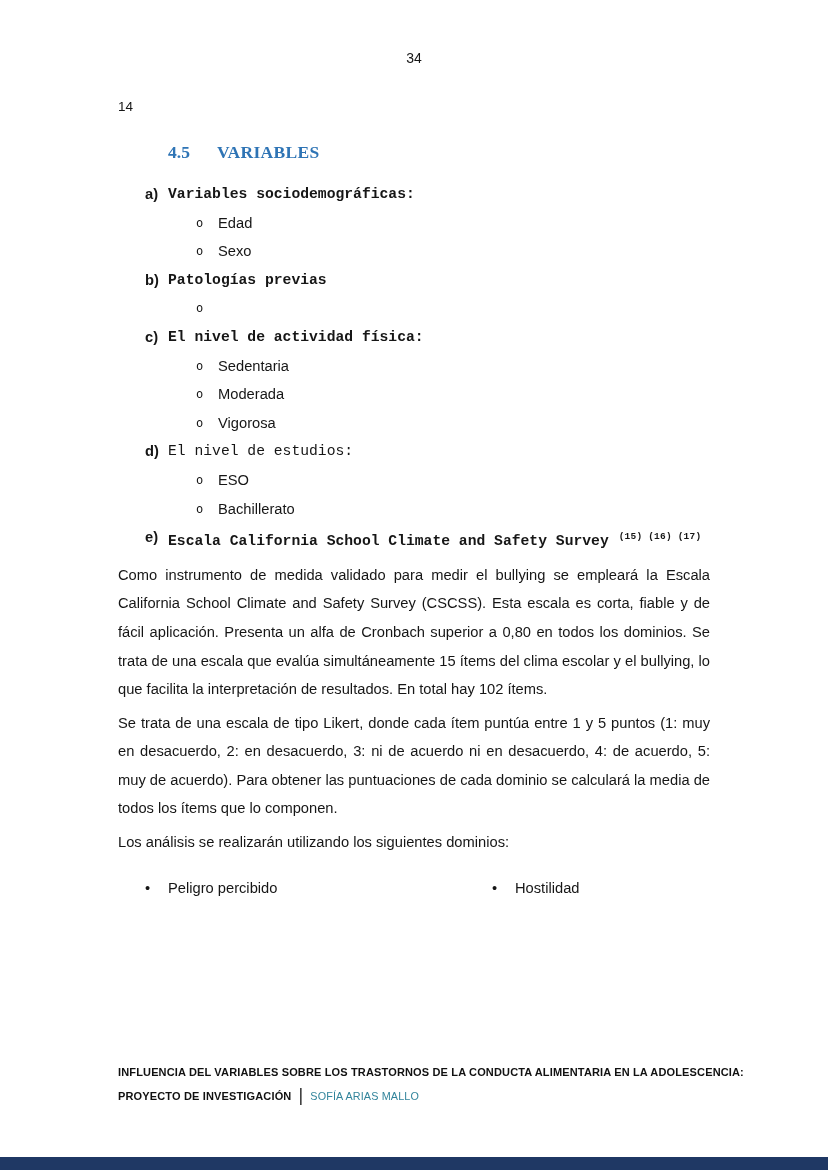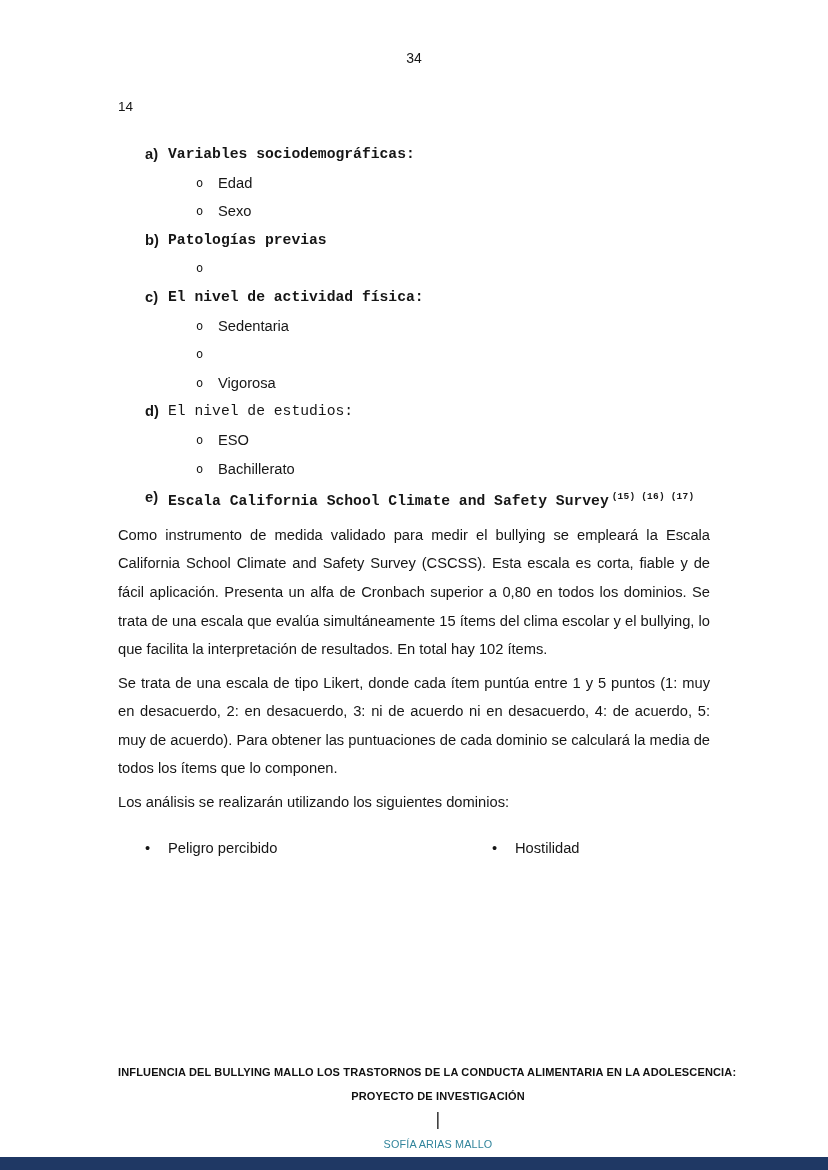--- a/index.html
+++ b/index.html
@@ -58,21 +58,21 @@
     width: 22px; margin-left: 78px; flex: none;
     font-family: "DejaVu Sans Mono", monospace;
     font-size: 12px;
   }
   .sub-text { flex: 1; text-align: justify; }
 
   sup.refs {
     font-size: 9.5px;
     font-weight: bold;
     vertical-align: 6px;
-    margin-left: 3px;
+    margin-left: 10px;
     letter-spacing: 0.2px;
   }
 
   p.body {
     text-align: justify;
     line-height: 28.6px;
     margin-top: 5px;
   }
 
   .domains { display: flex; margin-top: 17px; line-height: 28.6px; }
@@ -82,21 +82,21 @@
 
   .footer {
     position: absolute;
     left: 118px; top: 1060px; width: 640px;
     font-size: 11px;
     font-weight: bold;
     color: #111111;
     line-height: 24px;
     letter-spacing: 0.15px;
   }
-  .footer-line2 { display: flex; align-items: center; flex-direction: column; }
+  .footer-line2 { display: flex; align-items: center; }
   .footer-sep {
     font-weight: normal;
     font-size: 18px;
     margin: 0 7px;
     color: #2b2b2b;
     transform: translateY(-1px);
   }
   .footer-author {
     color: var(--author-teal, #31849b);
     font-weight: normal;
@@ -112,20 +112,23 @@
 </style>
 </head>
 <body>
 
 <div class="page-num">34</div>
 
 <div class="side-num">14</div>
 
 <div class="content">
 
+  <h2 class="heading">
+    <span class="h-num">4.5</span><span class="h-title">VARIABLES</span>
+  </h2>
 
 
   <div class="li">
     <span class="li-letter bold">a)</span>
     <span class="li-label bold">Variables sociodemográficas:</span>
   </div>
   <div class="sub">
     <span class="sub-marker">o</span>
     <span class="sub-text">Edad</span>
   </div>
@@ -145,20 +148,21 @@
   <div class="li">
     <span class="li-letter bold">c)</span>
     <span class="li-label bold">El nivel de actividad física:</span>
   </div>
   <div class="sub">
     <span class="sub-marker">o</span>
     <span class="sub-text">Sedentaria</span>
   </div>
   <div class="sub">
     <span class="sub-marker">o</span>
+    <span class="sub-text">Moderada</span>
   </div>
   <div class="sub">
     <span class="sub-marker">o</span>
     <span class="sub-text">Vigorosa</span>
   </div>
 
   <div class="li">
     <span class="li-letter bold">d)</span>
     <span class="li-label">El nivel de estudios:</span>
   </div>
@@ -189,21 +193,21 @@
     </span>
     <span class="domain">
       <span class="domain-marker">•</span>
       <span>Hostilidad</span>
     </span>
   </div>
 
 </div>
 
 <div class="footer">
-  <div class="footer-line1">INFLUENCIA DEL BULLYING MALLO LOS TRASTORNOS DE LA CONDUCTA ALIMENTARIA EN LA ADOLESCENCIA:</div>
+  <div class="footer-line1">INFLUENCIA DEL VARIABLES SOBRE LOS TRASTORNOS DE LA CONDUCTA ALIMENTARIA EN LA ADOLESCENCIA:</div>
   <div class="footer-line2">
     <span>PROYECTO DE INVESTIGACIÓN</span>
     <span class="footer-sep">|</span>
     <span class="footer-author">SOFÍA ARIAS MALLO</span>
   </div>
 </div>
 
 <div class="bottom-bar"></div>
 
 </body></html>

